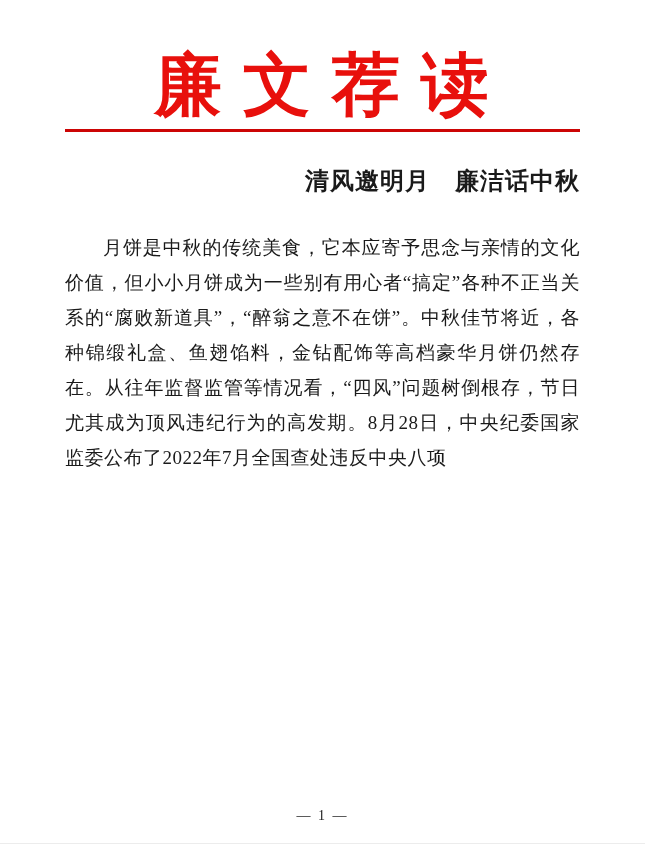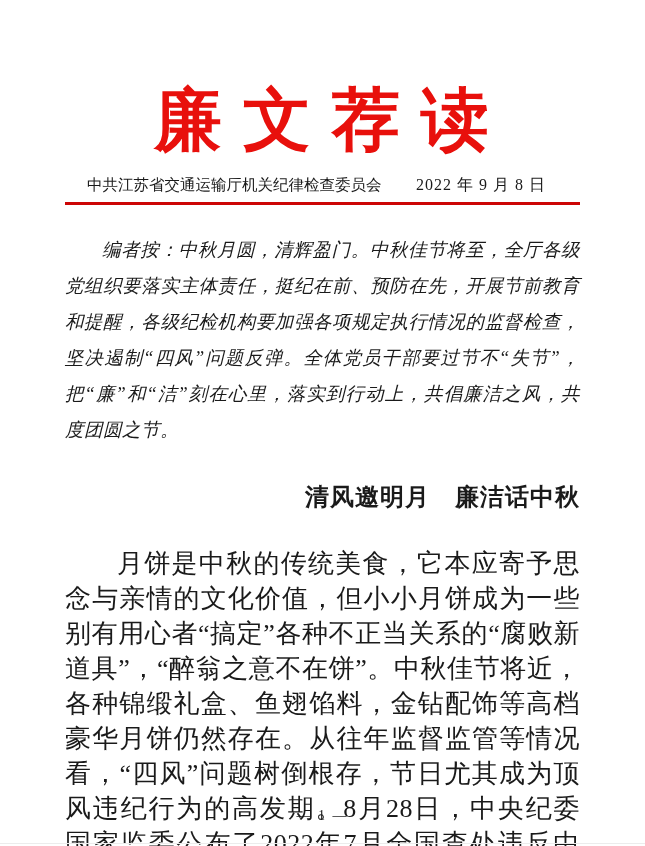--- a/index.html
+++ b/index.html
@@ -14,21 +14,21 @@
     background: #ffffff;
     overflow: hidden;
     font-family: "Liberation Serif", "DejaVu Serif", serif;
     color: #1a1a1a;
   }
   .content {
     margin: 0 65px;
     width: 515px;
   }
   .masthead-title {
-    padding-top: 82px;
+    padding-top: 47px;
     font-size: 68px;
     line-height: 1.12;
     font-weight: bold;
     color: #e8100c;
     text-align: center;
     letter-spacing: 2px;
     white-space: nowrap;
   }
   .issue-line {
     margin-top: 24px;
@@ -67,21 +67,21 @@
   }
   .article-title {
     margin-top: 33px;
     text-align: right;
     font-size: 24px;
     font-weight: bold;
     letter-spacing: 1px;
   }
   .article-body {
     margin-top: 33px;
-    font-size: 26px;
+    font-size: 19px;
     line-height: 35px;
     text-align: justify;
     text-indent: 2em;
     letter-spacing: 0.5px;
   }
   .page-footer {
     position: absolute;
     left: 0;
     bottom: 22px;
     width: 100%;
@@ -99,29 +99,24 @@
 </style>
 </head>
 <body>
 
 <div class="page">
 
   <div class="masthead-title">廉 文 荐 读</div>
 
 
   <div class="content">
-    <div class="header-row">
-      <span class="org-name">中共江苏省交通运输厅机关纪律检查委员会</span>
-      <span class="issue-date">2022 年 9 月 8 日</span>
-    </div>
     <hr class="red-rule">
   </div>
 
   <div class="content">
-    <p class="editor-note">编者按：中秋月圆，清辉盈门。中秋佳节将至，全厅各级党组织要落实主体责任，挺纪在前、预防在先，开展节前教育和提醒，各级纪检机构要加强各项规定执行情况的监督检查，坚决遏制“四风”问题反弹。全体党员干部要过节不“失节”，把“廉”和“洁”刻在心里，落实到行动上，共倡廉洁之风，共度团圆之节。</p>
 
     <h2 class="article-title">清风邀明月　廉洁话中秋</h2>
 
     <p class="article-body">月饼是中秋的传统美食，它本应寄予思念与亲情的文化价值，但小小月饼成为一些别有用心者“搞定”各种不正当关系的“腐败新道具”，“醉翁之意不在饼”。中秋佳节将近，各种锦缎礼盒、鱼翅馅料，金钻配饰等高档豪华月饼仍然存在。从往年监督监管等情况看，“四风”问题树倒根存，节日尤其成为顶风违纪行为的高发期。8月28日，中央纪委国家监委公布了2022年7月全国查处违反中央八项</p>
   </div>
 
   <div class="page-footer">— 1 —</div>
 
   <div class="page-edge"></div>
 

